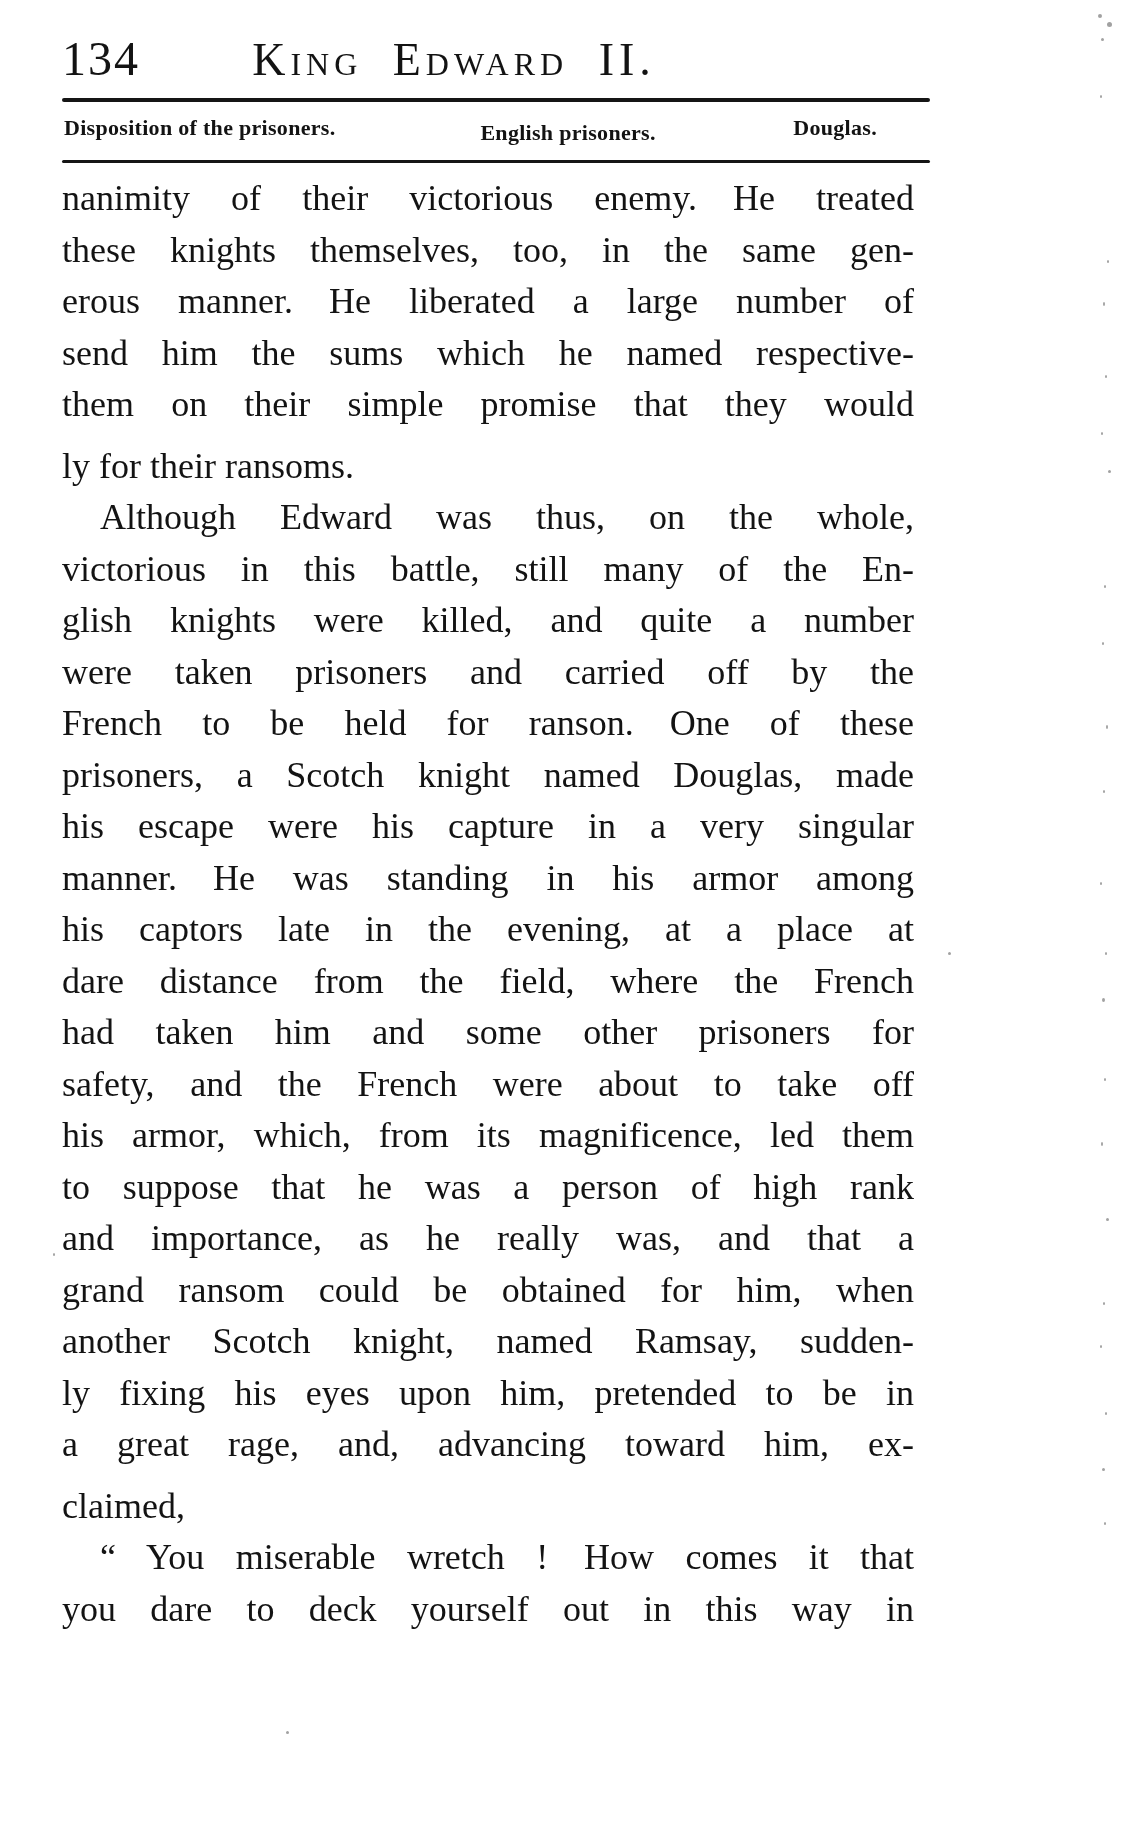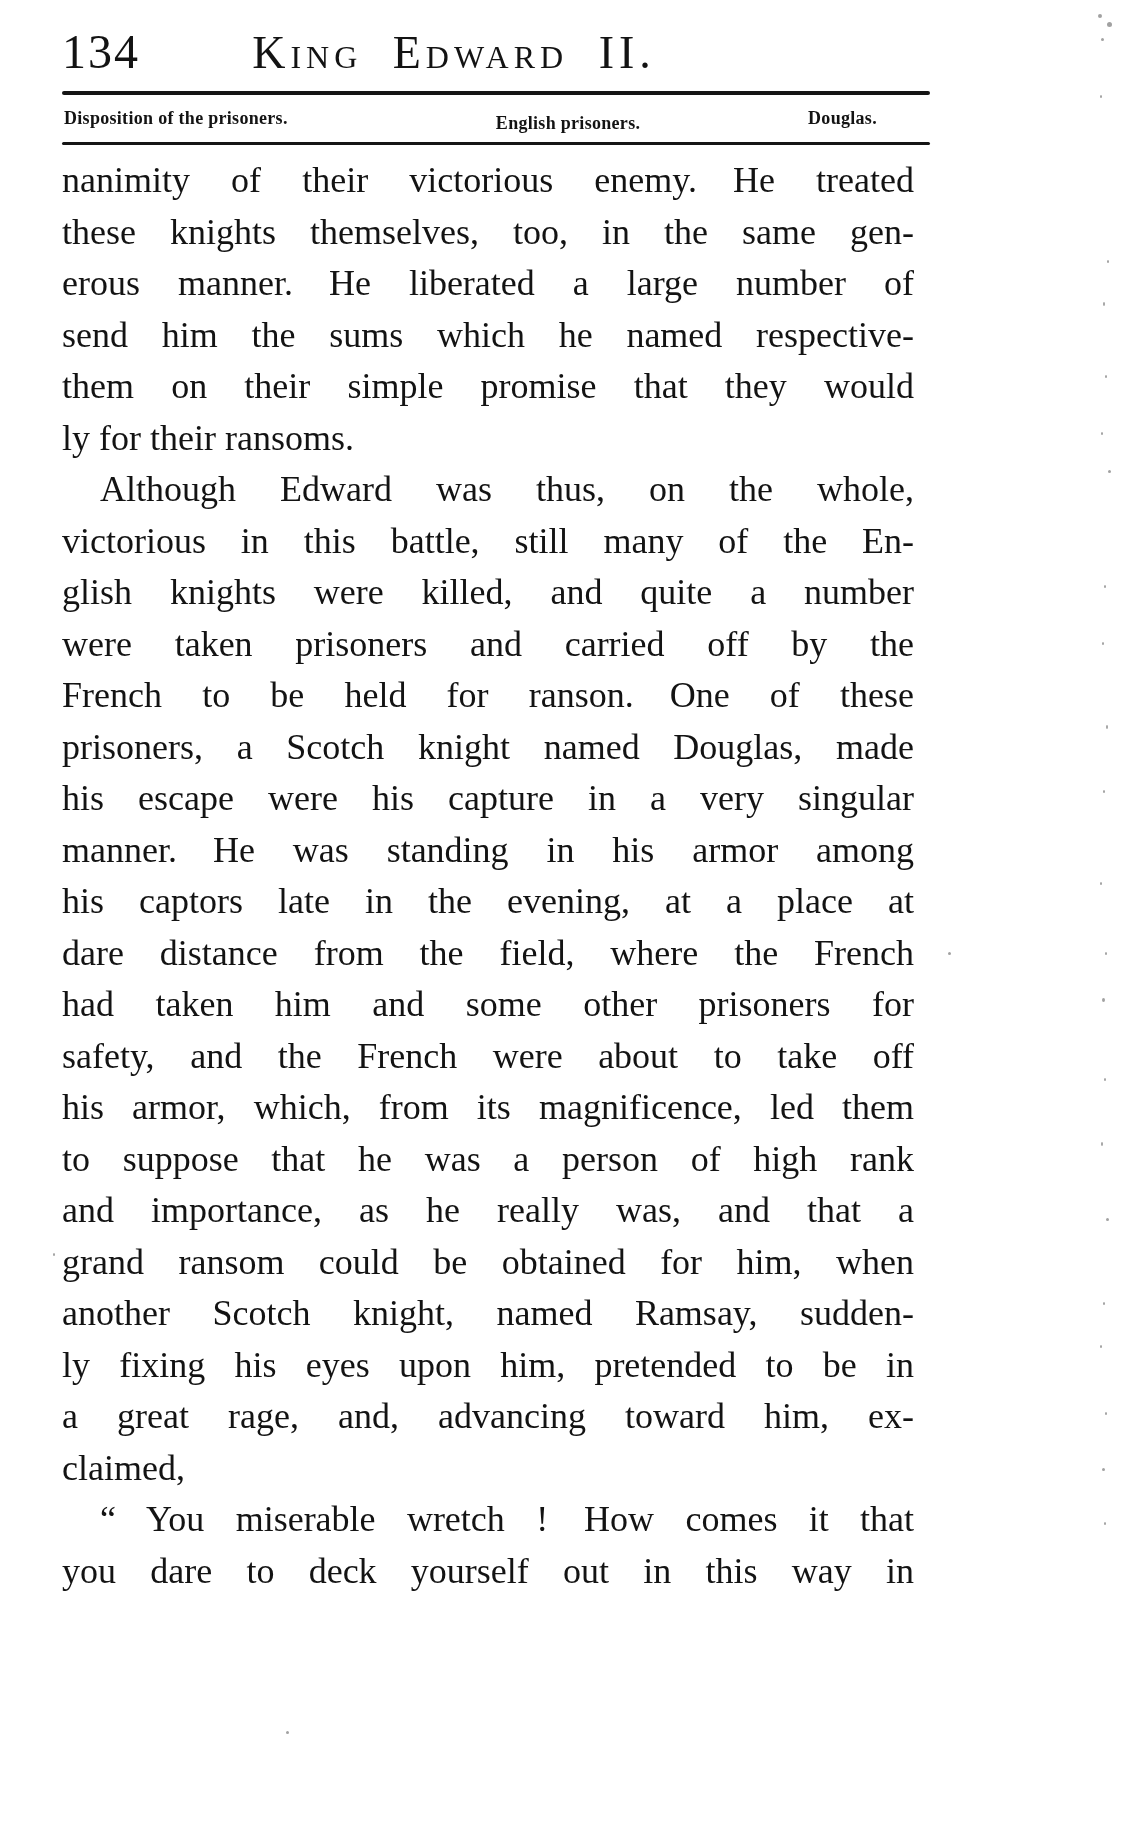--- a/index.html
+++ b/index.html
@@ -7,44 +7,44 @@
     position:relative;
     width:1147px;height:1844px;
     background:#ffffff;
     font-family:"Liberation Serif","DejaVu Serif",serif;
     color:#131313;
     overflow:hidden;
   }
   .content{position:absolute;left:62px;top:0;width:868px;}
 
   
-  .masthead{display:flex;align-items:baseline;padding-top:24px;gap:48px;}
+  .masthead{display:flex;align-items:baseline;padding-top:31px;gap:48px;}
   .pagenum{font-size:48px;letter-spacing:2px;flex:none;}
   .book-title{
     flex:1;text-align:center;padding-right:210px;
     font-variant:small-caps;
     font-size:46px;letter-spacing:5px;word-spacing:14px;
   }
 
   
   .rule-top{height:4px;background:#151515;margin-top:12px;border-radius:2px;}
   .rule-bottom{height:3px;background:#151515;border-radius:2px;}
   .runhead{
     display:grid;grid-template-columns:44% 36% 20%;
     align-items:center;
-    padding:7px 53px 8px 2px;
-    font-weight:700;font-size:18px;letter-spacing:.3px;
+    padding:7px 53px 14px 2px;
+    font-weight:700;font-size:22px;letter-spacing:.3px;
   }
   .runhead .c{text-align:center;margin-top:11px;}
   .runhead .r{text-align:right;}
 
   
   .bodytext{margin-top:10px;padding-right:16px;font-size:36px;line-height:51.5px;}
   .line{text-align:justify;text-align-last:justify;}
-  .line.flush{text-align-last:left;}
+  .line.flush{text-align-last:left;margin-top:10px;}
   .line.indent{text-indent:38px;}
 
   
   .sp{position:absolute;background:#6f6f6f;border-radius:50%;opacity:.65;}
 </style>
 </head>
 <body>
 
 <div class="page">
   <div class="content">

